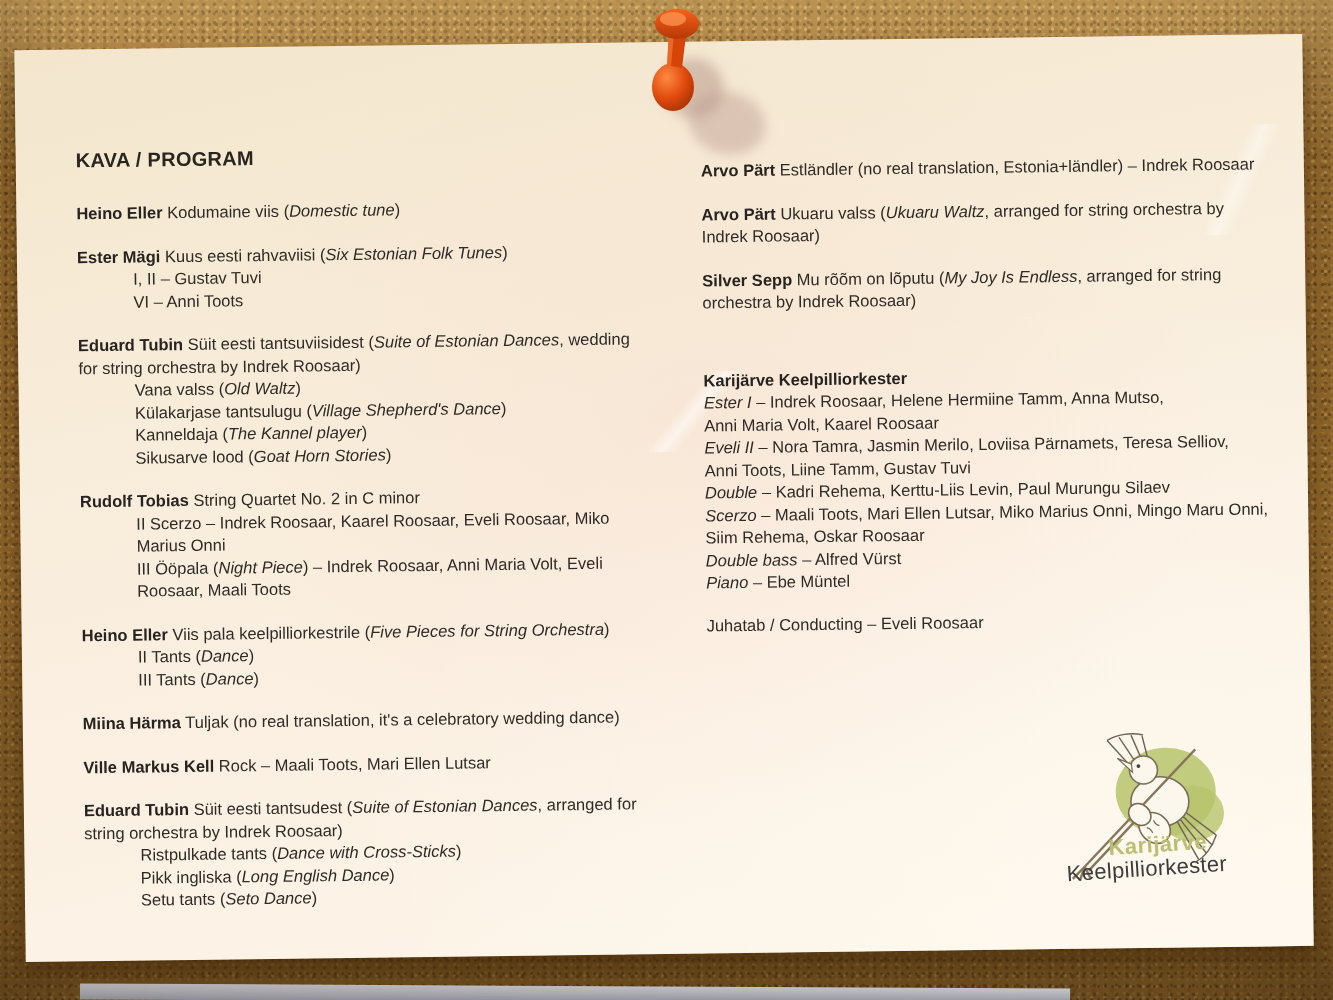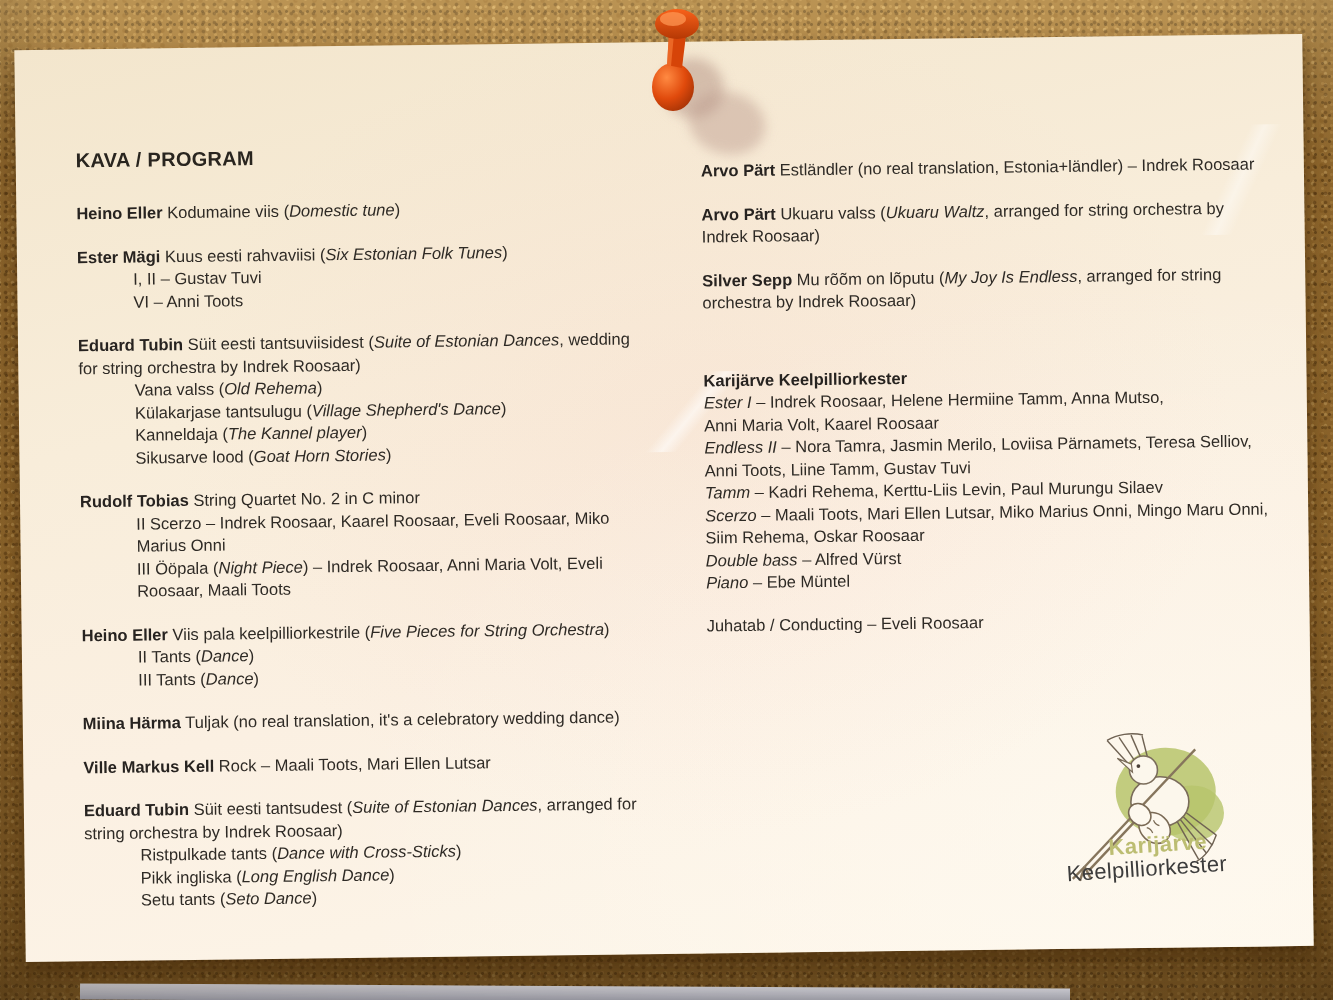--- a/index.html
+++ b/index.html
@@ -84,21 +84,21 @@
             <div class="line"><span class="b">Heino Eller</span><span class="n"> Kodumaine viis (</span><span class="i">Domestic tune</span><span class="n">)</span></div>
           </div>
           <div class="item">
             <div class="line"><span class="b">Ester Mägi</span><span class="n"> Kuus eesti rahvaviisi (</span><span class="i">Six Estonian Folk Tunes</span><span class="n">)</span></div>
             <div class="line ind"><span class="n">I, II – Gustav Tuvi</span></div>
             <div class="line ind"><span class="n">VI – Anni Toots</span></div>
           </div>
           <div class="item">
             <div class="line"><span class="b">Eduard Tubin</span><span class="n"> Süit eesti tantsuviisidest (</span><span class="i">Suite of Estonian Dances</span><span class="n">, wedding</span></div>
             <div class="line"><span class="n">for string orchestra by Indrek Roosaar)</span></div>
-            <div class="line ind"><span class="n">Vana valss (</span><span class="i">Old Rehema</span><span class="n">)</span></div>
+            <div class="line ind"><span class="n">Vana valss (</span><span class="i">Old Waltz</span><span class="n">)</span></div>
             <div class="line ind"><span class="n">Külakarjase tantsulugu (</span><span class="i">Village Shepherd's Dance</span><span class="n">)</span></div>
             <div class="line ind"><span class="n">Kanneldaja (</span><span class="i">The Kannel player</span><span class="n">)</span></div>
             <div class="line ind"><span class="n">Sikusarve lood (</span><span class="i">Goat Horn Stories</span><span class="n">)</span></div>
           </div>
           <div class="item">
             <div class="line"><span class="b">Rudolf Tobias</span><span class="n"> String Quartet No. 2 in C minor</span></div>
             <div class="line ind"><span class="n">II Scerzo – Indrek Roosaar, Kaarel Roosaar, Eveli Roosaar, Miko</span></div>
             <div class="line ind"><span class="n">Marius Onni</span></div>
             <div class="line ind"><span class="n">III Ööpala (</span><span class="i">Night Piece</span><span class="n">) – Indrek Roosaar, Anni Maria Volt, Eveli</span></div>
             <div class="line ind"><span class="n">Roosaar, Maali Toots</span></div>
@@ -136,23 +136,23 @@
           <div class="item">
             <div class="line"><span class="b">Silver Sepp</span><span class="n"> Mu rõõm on lõputu (</span><span class="i">My Joy Is Endless</span><span class="n">, arranged for string</span></div>
             <div class="line"><span class="n">orchestra by Indrek Roosaar)</span></div>
           </div>
         </div>
       <div class="orchestra">
         <div class="orch-heading">Karijärve Keelpilliorkester</div>
         <div>
             <div class="line"><span class="i">Ester I</span><span class="n"> – Indrek Roosaar, Helene Hermiine Tamm, Anna Mutso,</span></div>
             <div class="line"><span class="n">Anni Maria Volt, Kaarel Roosaar</span></div>
-            <div class="line"><span class="i">Endless II</span><span class="n"> – Nora Tamra, Jasmin Merilo, Loviisa Pärnamets, Teresa Selliov,</span></div>
+            <div class="line"><span class="i">Eveli II</span><span class="n"> – Nora Tamra, Jasmin Merilo, Loviisa Pärnamets, Teresa Selliov,</span></div>
             <div class="line"><span class="n">Anni Toots, Liine Tamm, Gustav Tuvi</span></div>
-            <div class="line"><span class="i">Tamm</span><span class="n"> – Kadri Rehema, Kerttu-Liis Levin, Paul Murungu Silaev</span></div>
+            <div class="line"><span class="i">Double</span><span class="n"> – Kadri Rehema, Kerttu-Liis Levin, Paul Murungu Silaev</span></div>
             <div class="line"><span class="i">Scerzo</span><span class="n"> – Maali Toots, Mari Ellen Lutsar, Miko Marius Onni, Mingo Maru Onni,</span></div>
             <div class="line"><span class="n">Siim Rehema, Oskar Roosaar</span></div>
             <div class="line"><span class="i">Double bass</span><span class="n"> – Alfred Vürst</span></div>
             <div class="line"><span class="i">Piano</span><span class="n"> – Ebe Müntel</span></div>
           </div>
         <div class="conductor">Juhatab / Conducting – Eveli Roosaar</div>
       </div>
     </div>
 
     <div class="logo">

